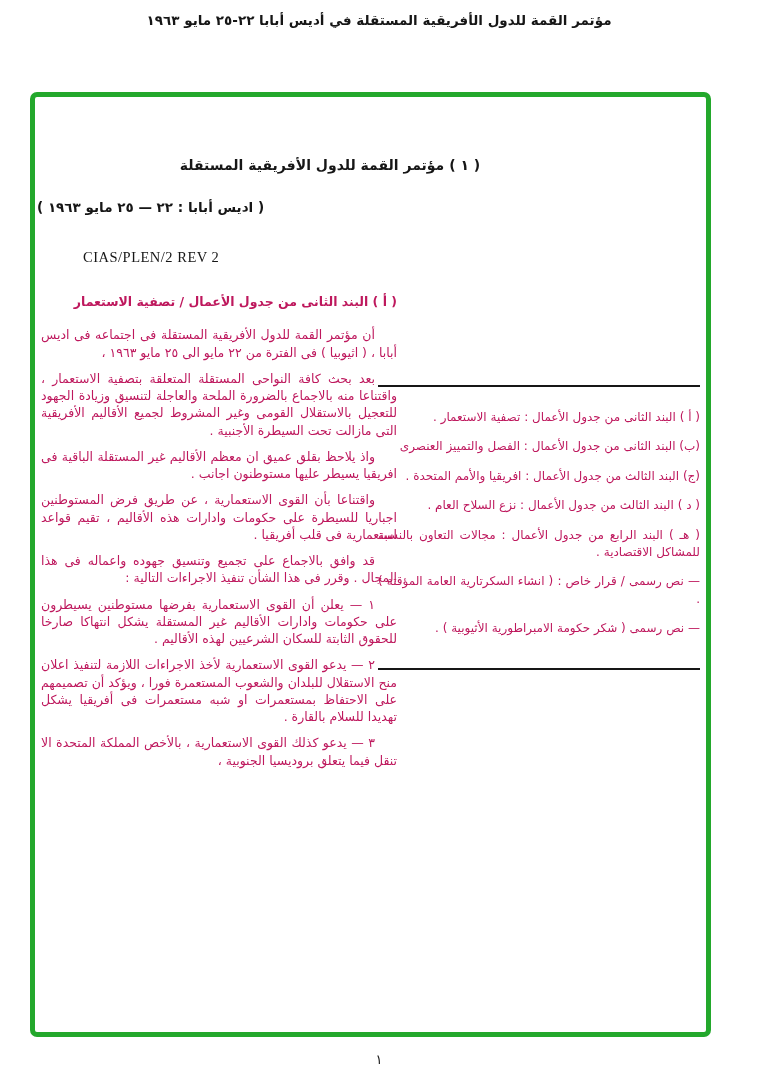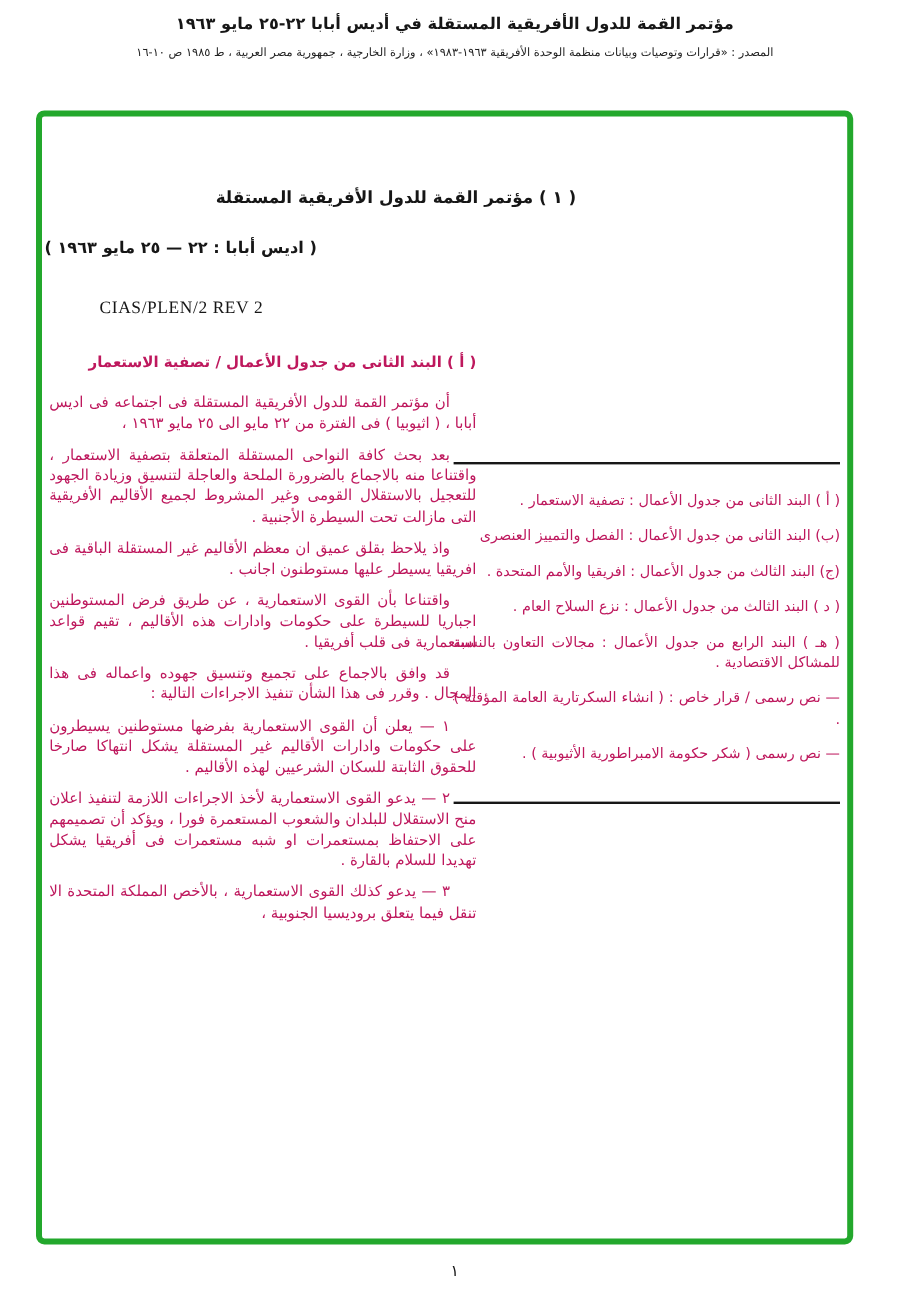--- a/index.html
+++ b/index.html
@@ -116,21 +116,20 @@
     direction: rtl;
   }
 </style>
 </head>
 <body>
 
 <div class="page">
 
   <div class="page-header">
     <div class="header-title">مؤتمر القمة للدول الأفريقية المستقلة في أديس أبابا ٢٢-٢٥ مايو ١٩٦٣</div>
-    <div class="source-line">المصدر : «قرارات وتوصيات وبيانات منظمة الوحدة الأفريقية ١٩٦٣-١٩٨٣» ، وزارة الخارجية ، جمهورية مصر العربية ، ط ١٩٨٥ ص ١٠-١٦</div>
   </div>
 
   <div class="doc-frame" style="border-color: rgb(35, 168, 44);">
     <div class="frame-inner">
 
       <div class="doc-title">( ١ ) مؤتمر القمة للدول الأفريقية المستقلة</div>
       <div class="doc-subtitle">( اديس أبابا : ٢٢ — ٢٥ مايو ١٩٦٣ )</div>
       <div class="doc-ref">CIAS/PLEN/2 REV 2</div>
 
       <div class="main-col">

